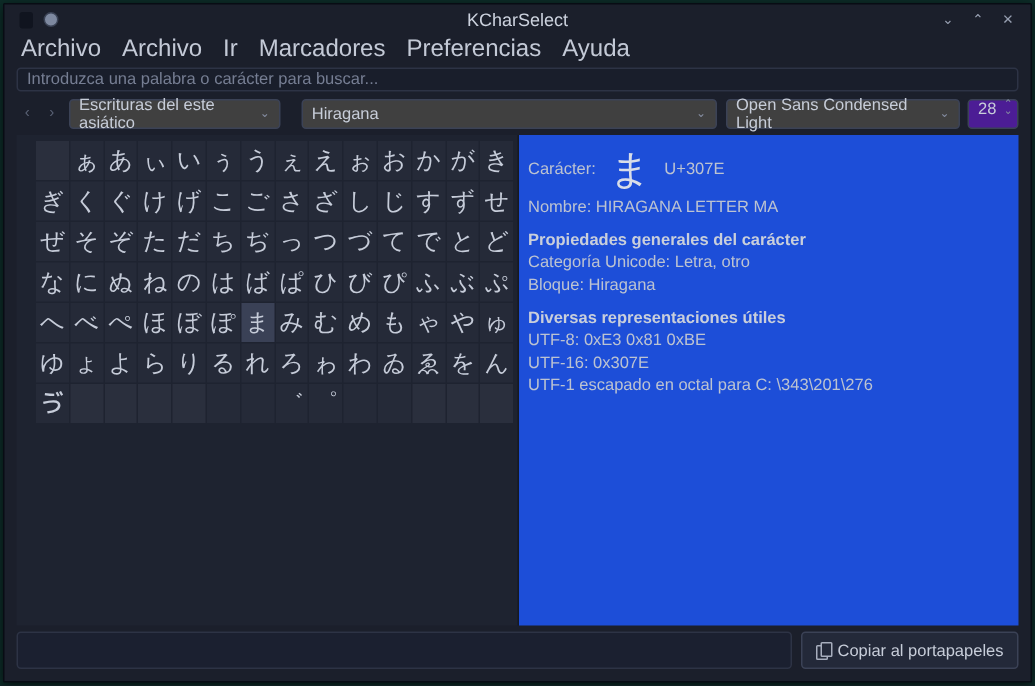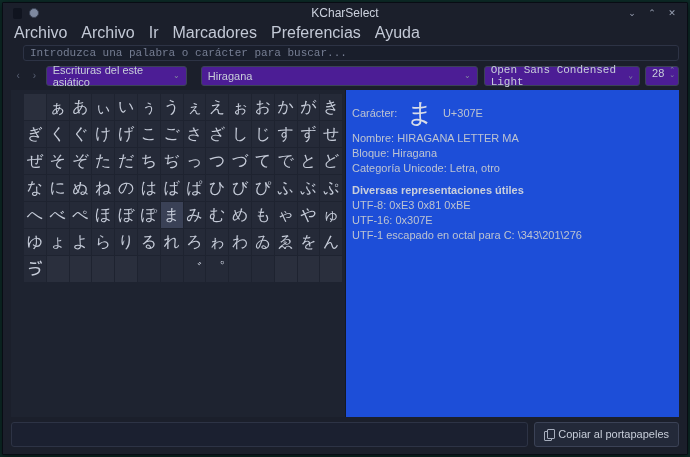--- a/index.html
+++ b/index.html
@@ -18,40 +18,40 @@
   .titlebar{height:20px;flex:0 0 auto;display:flex;align-items:center;padding:0 10px;position:relative;}
   .win-icon{width:9px;height:11px;background:#10141f;border-radius:2px;margin-right:7px;}
   .win-dot{width:8px;height:8px;border-radius:50%;background:#7e89a0;border:1px solid #3a4254;}
   .title{position:absolute;left:0;right:0;text-align:center;font-size:12px;color:#ccd2de;pointer-events:none;}
   .winctrls{margin-left:auto;display:flex;gap:10px;z-index:2;}
   .winctrl{color:#98a0b2;font-size:9px;line-height:12px;width:10px;text-align:center;}
   
   .menubar{height:19px;flex:0 0 auto;display:flex;align-items:center;padding:0 4px;}
   .menu-item{font-size:16px;color:#c3c9d6;padding:0 7px;}
   
-  .search-row{flex:0 0 auto;padding:1px 8px 2px 20px;font-family:Liberation Mono, monospace;}
+  .search-row{flex:0 0 auto;padding:1px 8px 2px 8px;}
   .search-input{
     width:100%;box-sizing:border-box;height:16px;background:#191e2b;
     border:1px solid #2d3345;border-radius:3px;color:#c7cdd9;font-size:11px;
     padding:0 6px;outline:none;font-family:inherit;
   }
   .search-input::placeholder{color:#767e93;}
   
   .toolbar{height:25px;flex:0 0 auto;display:flex;align-items:center;padding:0 8px;gap:2px;}
   .navbtn{width:15px;height:18px;display:flex;align-items:center;justify-content:center;
     color:#596174;font-size:10px;border-radius:3px;}
   .combo{
-    height:20px;box-sizing:border-box;background:#4c1d95;border:1px solid #3b4256;border-radius:3px;
+    height:20px;box-sizing:border-box;background:#404040;border:1px solid #3b4256;border-radius:3px;
     display:flex;align-items:center;justify-content:space-between;
     font-size:11px;color:#c7cdd9;padding:0 6px;
   }
   .combo .arrow{color:#848ca0;font-size:8px;margin-left:6px;}
   .combo.script{width:147px;margin-left:2px;}
   .combo.block{width:289px;margin-left:12px;}
-  .combo.font{width:163px;margin-left:4px;font-family:Liberation Mono, monospace;}
+  .combo.font{width:163px;margin-left:4px;}
   .spinbox{
     width:35px;height:20px;box-sizing:border-box;background:#4c1d95;border:1px solid #3b4256;
     border-radius:3px;display:flex;align-items:flex-start;justify-content:space-between;
     font-size:11px;color:#c7cdd9;padding:0 3px 0 6px;margin-left:3px;
   }
   .spin-arrows{display:flex;flex-direction:column;line-height:5px;color:#848ca0;font-size:7px;}
   
   .main{flex:1 1 auto;display:flex;margin:2px 8px 0 8px;min-height:0;}
   .grid-panel{width:334px;flex:0 0 auto;background:#1e2330;border-right:1px solid #151923;position:relative;}
   .character-grid{
@@ -64,21 +64,21 @@
     font-size:16px;color:#c6ccd9;margin:0 0 1px 1px;
   }
   .cell.undef{background:#2a2f3d;}
   .cell.selected{background:#3a4156;}
   .info-panel{flex:1 1 auto;background:#1d4ed8;padding:7px 8px 0 6px;color:#bcc3d1;font-size:11px;line-height:14px;}
   .char-line{display:flex;align-items:center;height:32px;margin-bottom:2px;}
   .big-char{font-size:27px;font-weight:300;color:#d8dde8;margin:0 9px;line-height:30px;}
   .info-line{margin:0 0 1px 0;}
   .section-heading{font-weight:bold;color:#c9cfdb;margin-top:8px;margin-bottom:1px;}
   
-  .statusbar{flex:0 0 auto;height:26px;display:flex;align-items:center;padding:4px 8px 7px 8px;gap:6px;}
+  .statusbar{flex:0 0 auto;height:26px;display:flex;align-items:flex-start;padding:4px 8px 7px 8px;gap:6px;}
   .copy-input{
     flex:1;height:25px;box-sizing:border-box;background:#1b2030;border:1px solid #2d3345;
     border-radius:3px;outline:none;color:#c7cdd9;font-size:11px;padding:0 6px;font-family:inherit;
   }
   .copy-btn{
     height:25px;box-sizing:border-box;background:#232939;border:1px solid #3b4256;border-radius:3px;
     color:#c7cdd9;font-size:11px;display:flex;align-items:center;gap:5px;padding:0 9px;
     font-family:inherit;
   }
   .clipboard-icon{display:inline-block;width:9px;height:11px;position:relative;}
@@ -241,22 +241,23 @@
           <div class="cell undef"></div>
         </div>
     </div>
     <div class="info-panel">
       <div class="char-line">
         <span>Carácter:</span>
         <span class="big-char">ま</span>
         <span>U+307E</span>
       </div>
       <div class="info-line">Nombre: HIRAGANA LETTER MA</div>
+      <div class="section-heading">Propiedades generales del carácter</div>
+      <div class="info-line">Categoría Unicode: Letra, otro</div>
       <div class="info-line">Bloque: Hiragana</div>
-      <div class="info-line">Categoría Unicode: Letra, otro</div>
       <div class="section-heading">Diversas representaciones útiles</div>
       <div class="info-line">UTF-8: 0xE3 0x81 0xBE</div>
       <div class="info-line">UTF-16: 0x307E</div>
       <div class="info-line">UTF-1 escapado en octal para C: \343\201\276</div>
     </div>
   </div>
 
   <div class="statusbar">
     <input class="copy-input" type="text" value="" style="">
     <button class="copy-btn">

